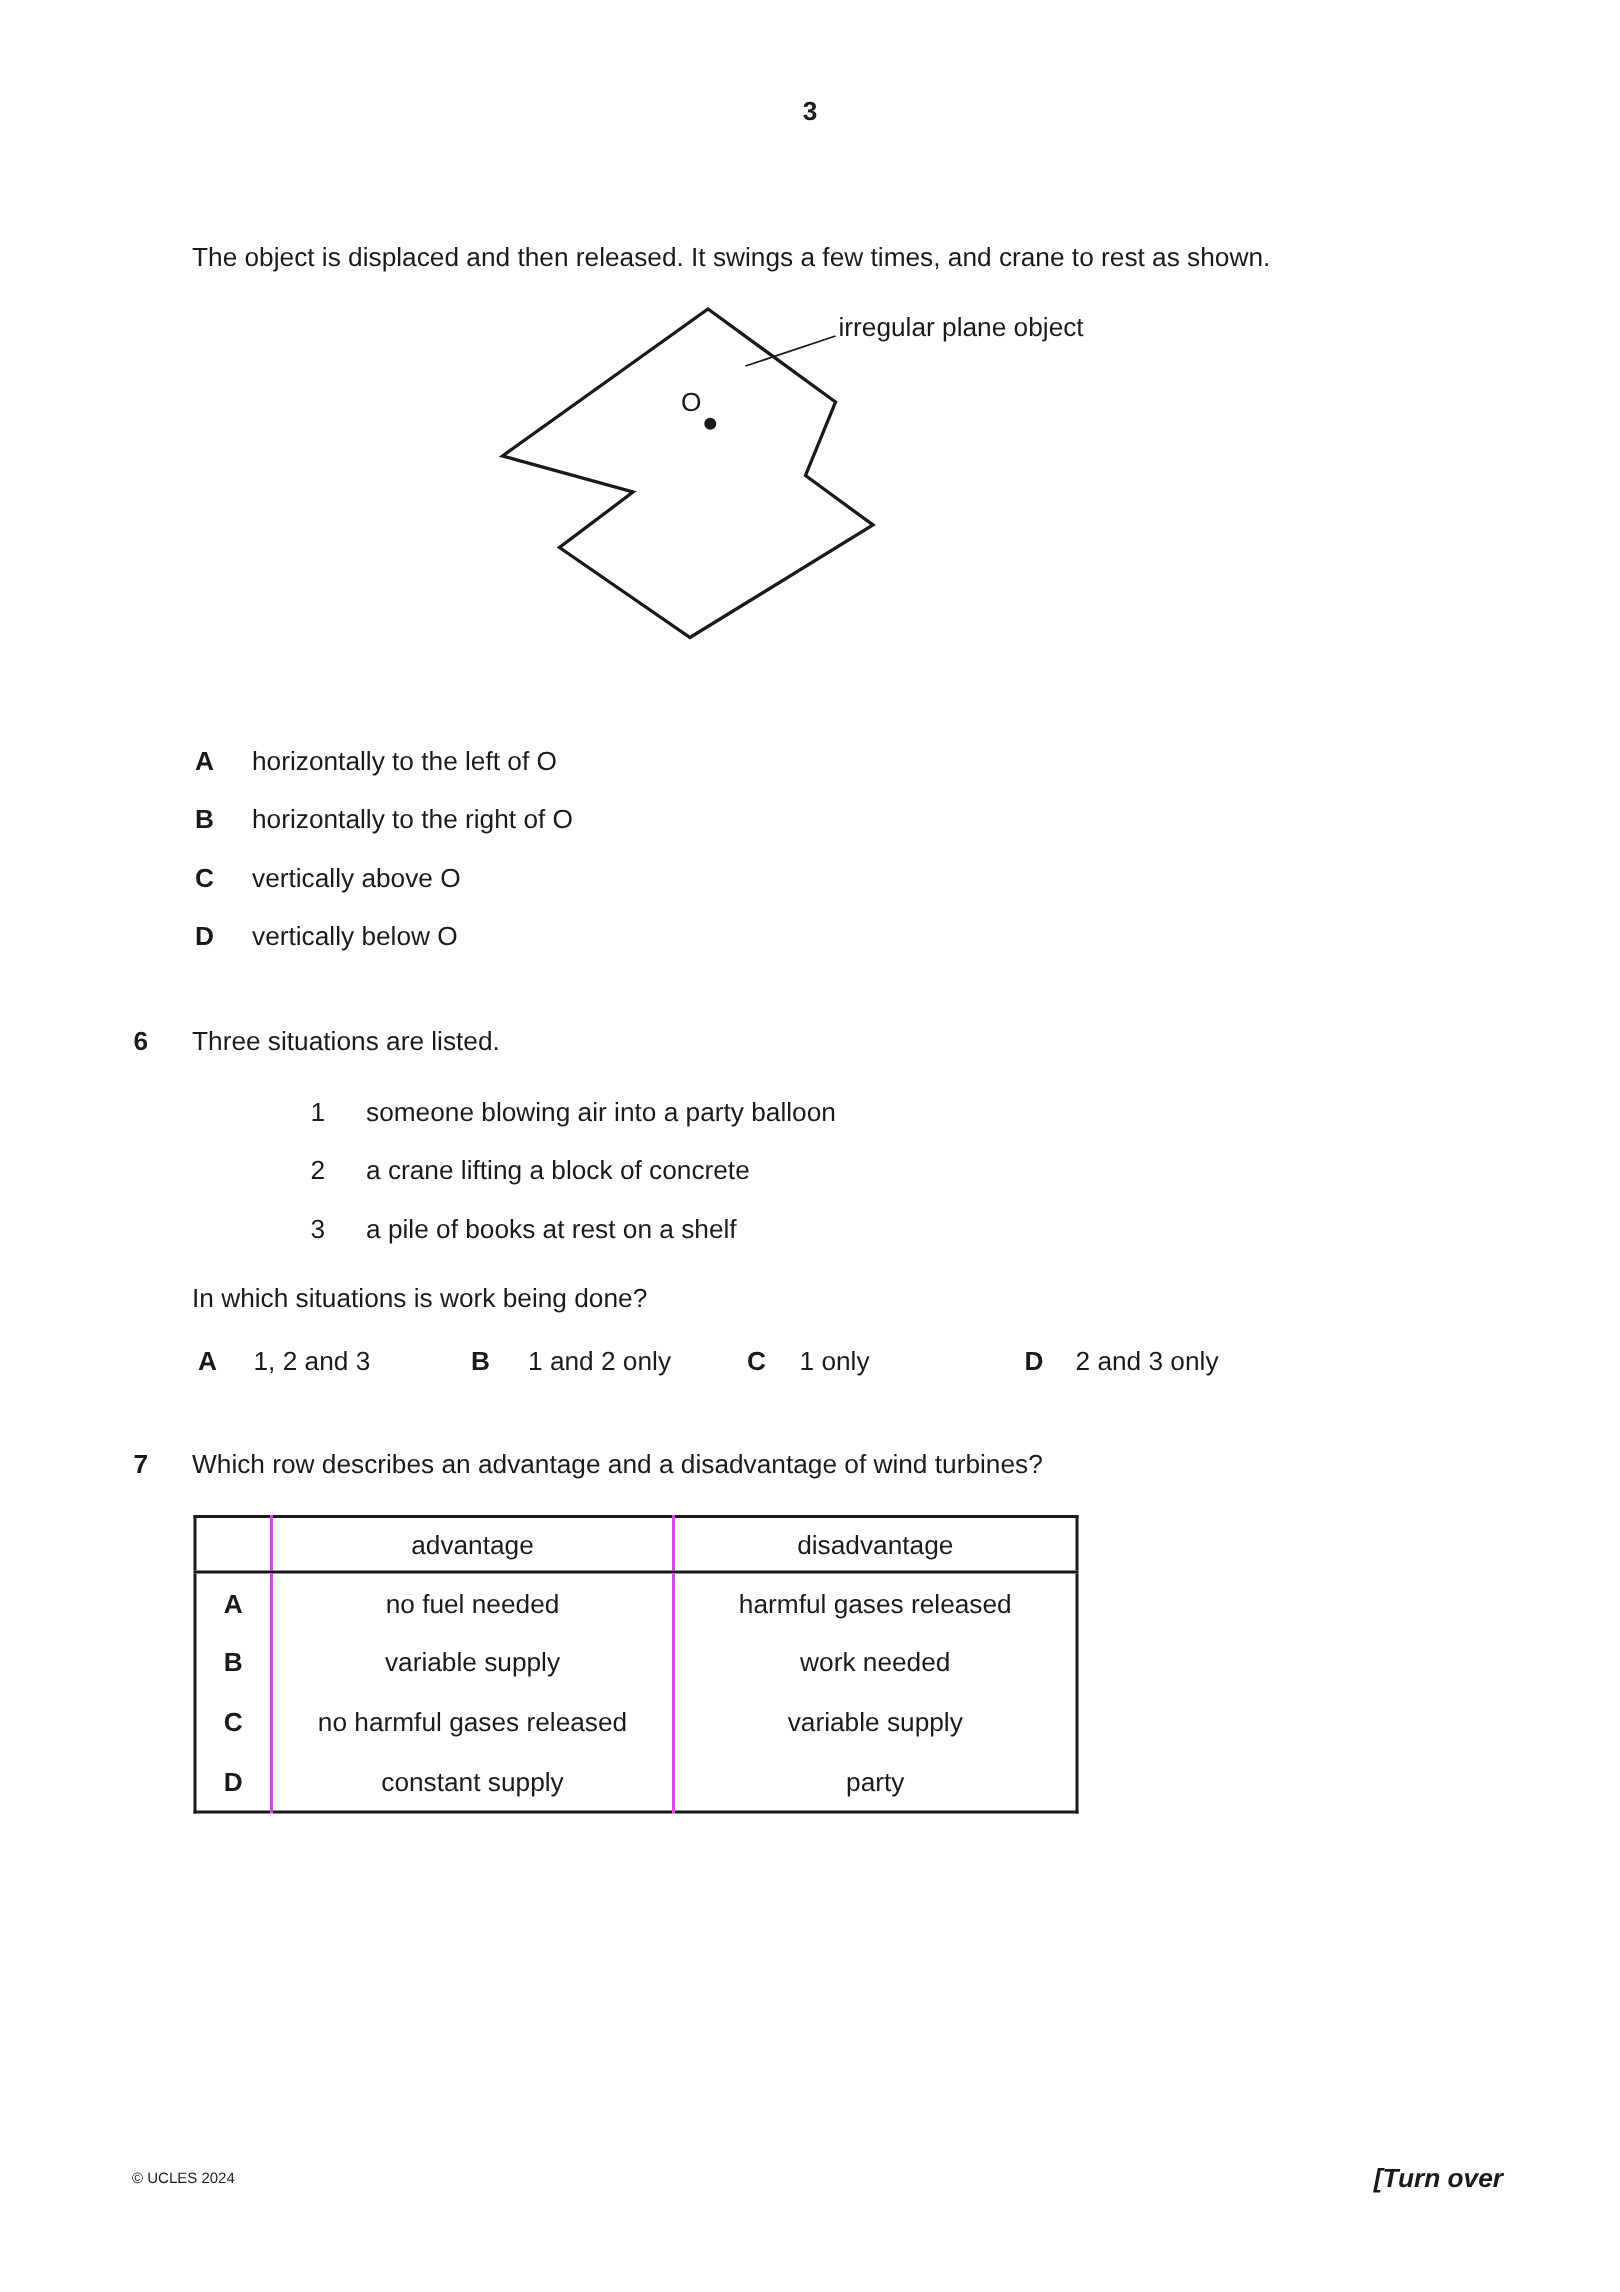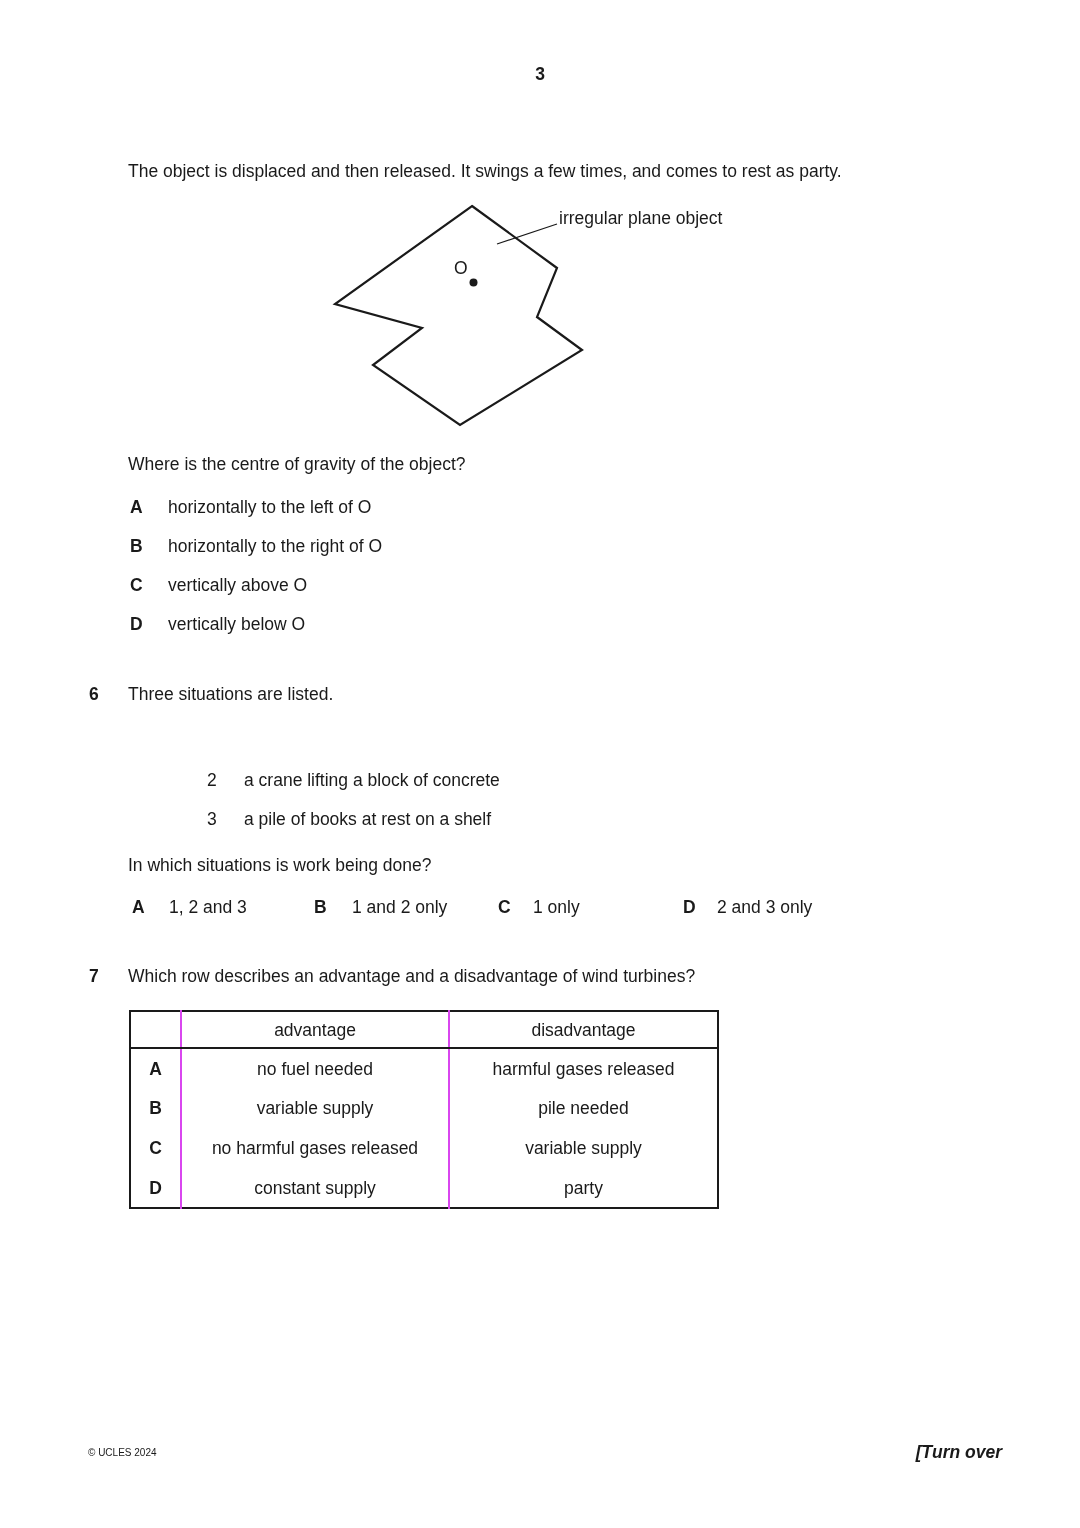--- a/index.html
+++ b/index.html
@@ -52,51 +52,53 @@
   .footer-center{ left:0; width:100%; text-align:center; font-size:15px; }
   .footer-right { right:78px; font-weight:bold; font-size:17.5px;font-style:italic; }
 </style>
 </head>
 <body>
 
 <div class="page">
 
   <div class="abs page-number" style="top:64px">3</div>
 
-  <div class="abs para" style="top:161px">The object is displaced and then released. It swings a few times, and comes to rest as party.</div>
+  <div class="abs para" style="top:161px">The object is displaced and then released. It swings a few times, and crane to rest as shown.</div>
 
   <div class="abs diagram">
     <svg width="500" height="250" viewBox="0 0 500 250">
       <polygon points="172,11 257,73 237,122 282,155 160,230 73,170 122,133 35,109" fill="#ffffff" stroke="#1a1a1a" stroke-width="2.2" stroke-linejoin="miter"></polygon>
       <line x1="197" y1="49" x2="257" y2="29" stroke="#1a1a1a" stroke-width="1.2"></line>
       <circle cx="173.5" cy="87.5" r="4" fill="#1a1a1a"></circle>
     </svg>
     <span class="o-label">O</span>
     <span class="diagram-label">irregular plane object</span>
   </div>
 
-  <div class="abs para" style="top:454px">Where is the centre of gravity of the object?</div>
 
   <div class="abs opt" style="top:497px">
     <span class="letter">A</span><span>horizontally to the left of O</span>
   </div>
   <div class="abs opt" style="top:536px">
     <span class="letter">B</span><span>horizontally to the right of O</span>
   </div>
   <div class="abs opt" style="top:575px">
     <span class="letter">C</span><span>vertically above O</span>
   </div>
   <div class="abs opt" style="top:614px">
     <span class="letter">D</span><span>vertically below O</span>
   </div>
 
   <div class="abs qrow" style="top:684px">
     <span class="qnum">6</span><span>Three situations are listed.</span>
   </div>
 
+  <div class="abs listitem" style="top:731px">
+    <span class="num">1</span><span>someone blowing air into a party balloon</span>
+  </div>
   <div class="abs listitem" style="top:770px">
     <span class="num">2</span><span>a crane lifting a block of concrete</span>
   </div>
   <div class="abs listitem" style="top:809px">
     <span class="num">3</span><span>a pile of books at rest on a shelf</span>
   </div>
 
   <div class="abs para" style="top:855px">In which situations is work being done?</div>
 
   <div>
@@ -127,21 +129,21 @@
       <td>disadvantage</td>
     </tr>
     <tr class="body">
       <td class="letter">A</td>
       <td>no fuel needed</td>
       <td>harmful gases released</td>
     </tr>
     <tr class="body">
       <td class="letter">B</td>
       <td>variable supply</td>
-      <td>pile needed</td>
+      <td>work needed</td>
     </tr>
     <tr class="body">
       <td class="letter">C</td>
       <td>no harmful gases released</td>
       <td>variable supply</td>
     </tr>
     <tr class="body">
       <td class="letter">D</td>
       <td>constant supply</td>
       <td>party</td>

